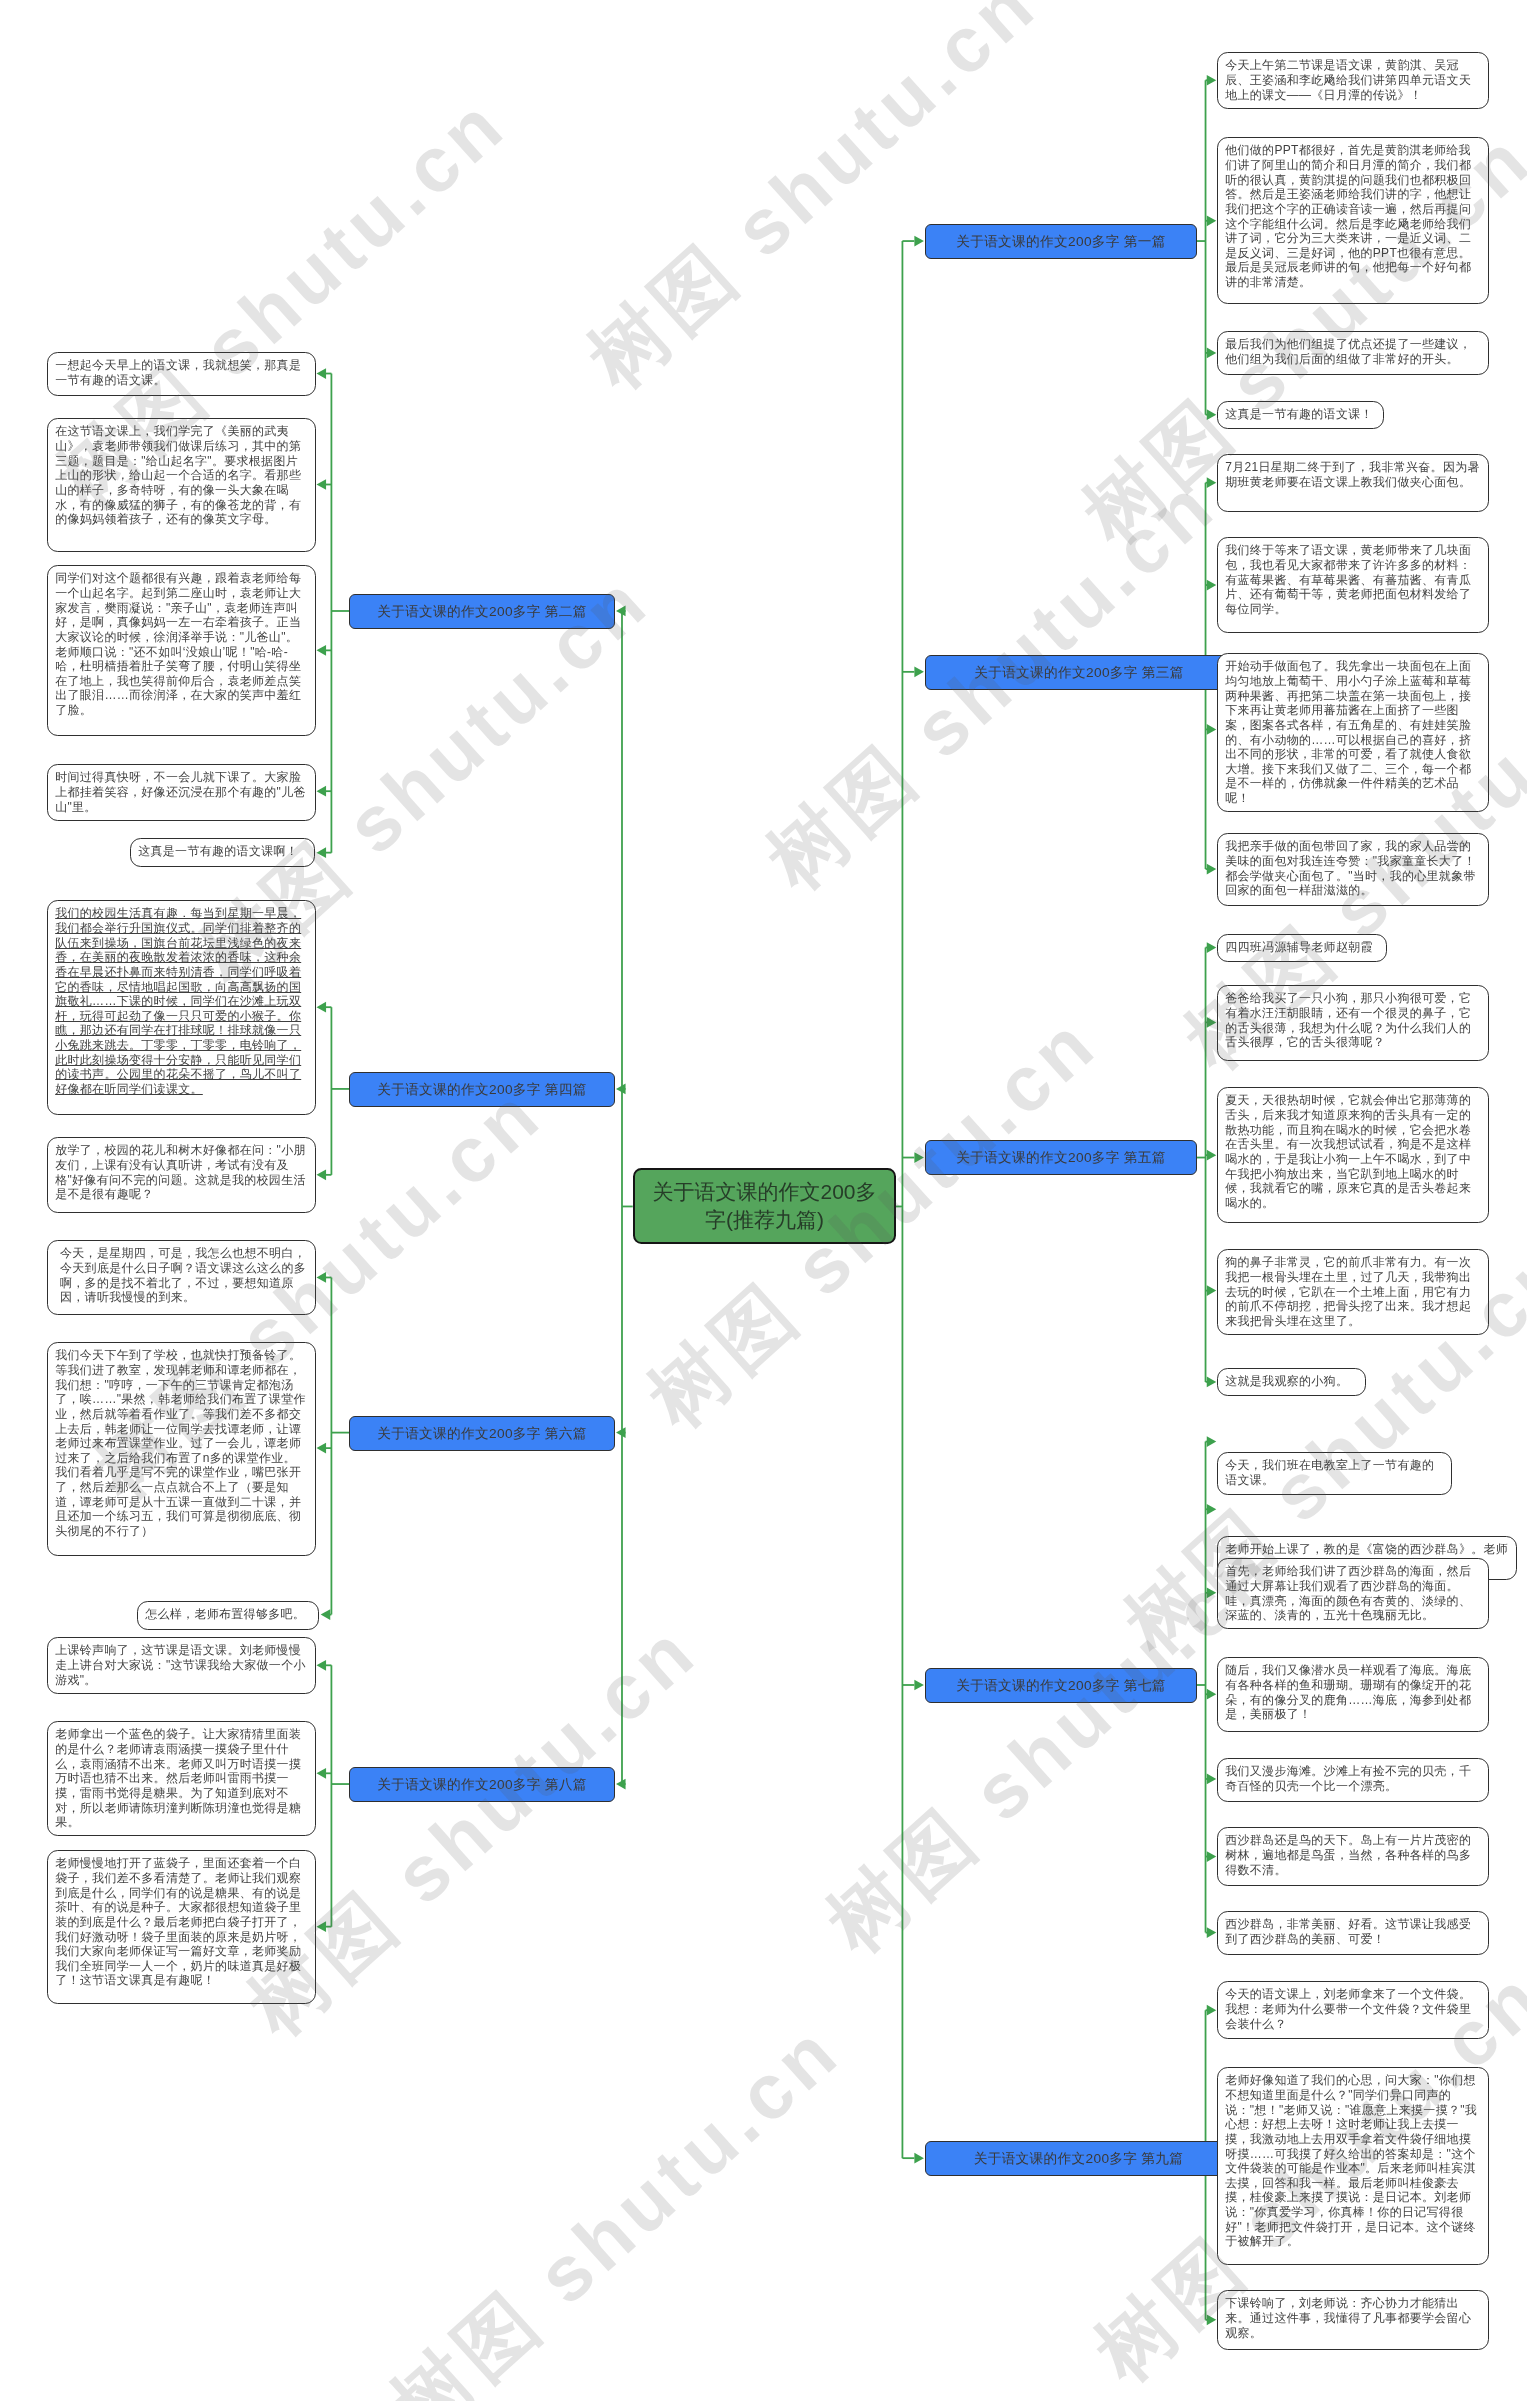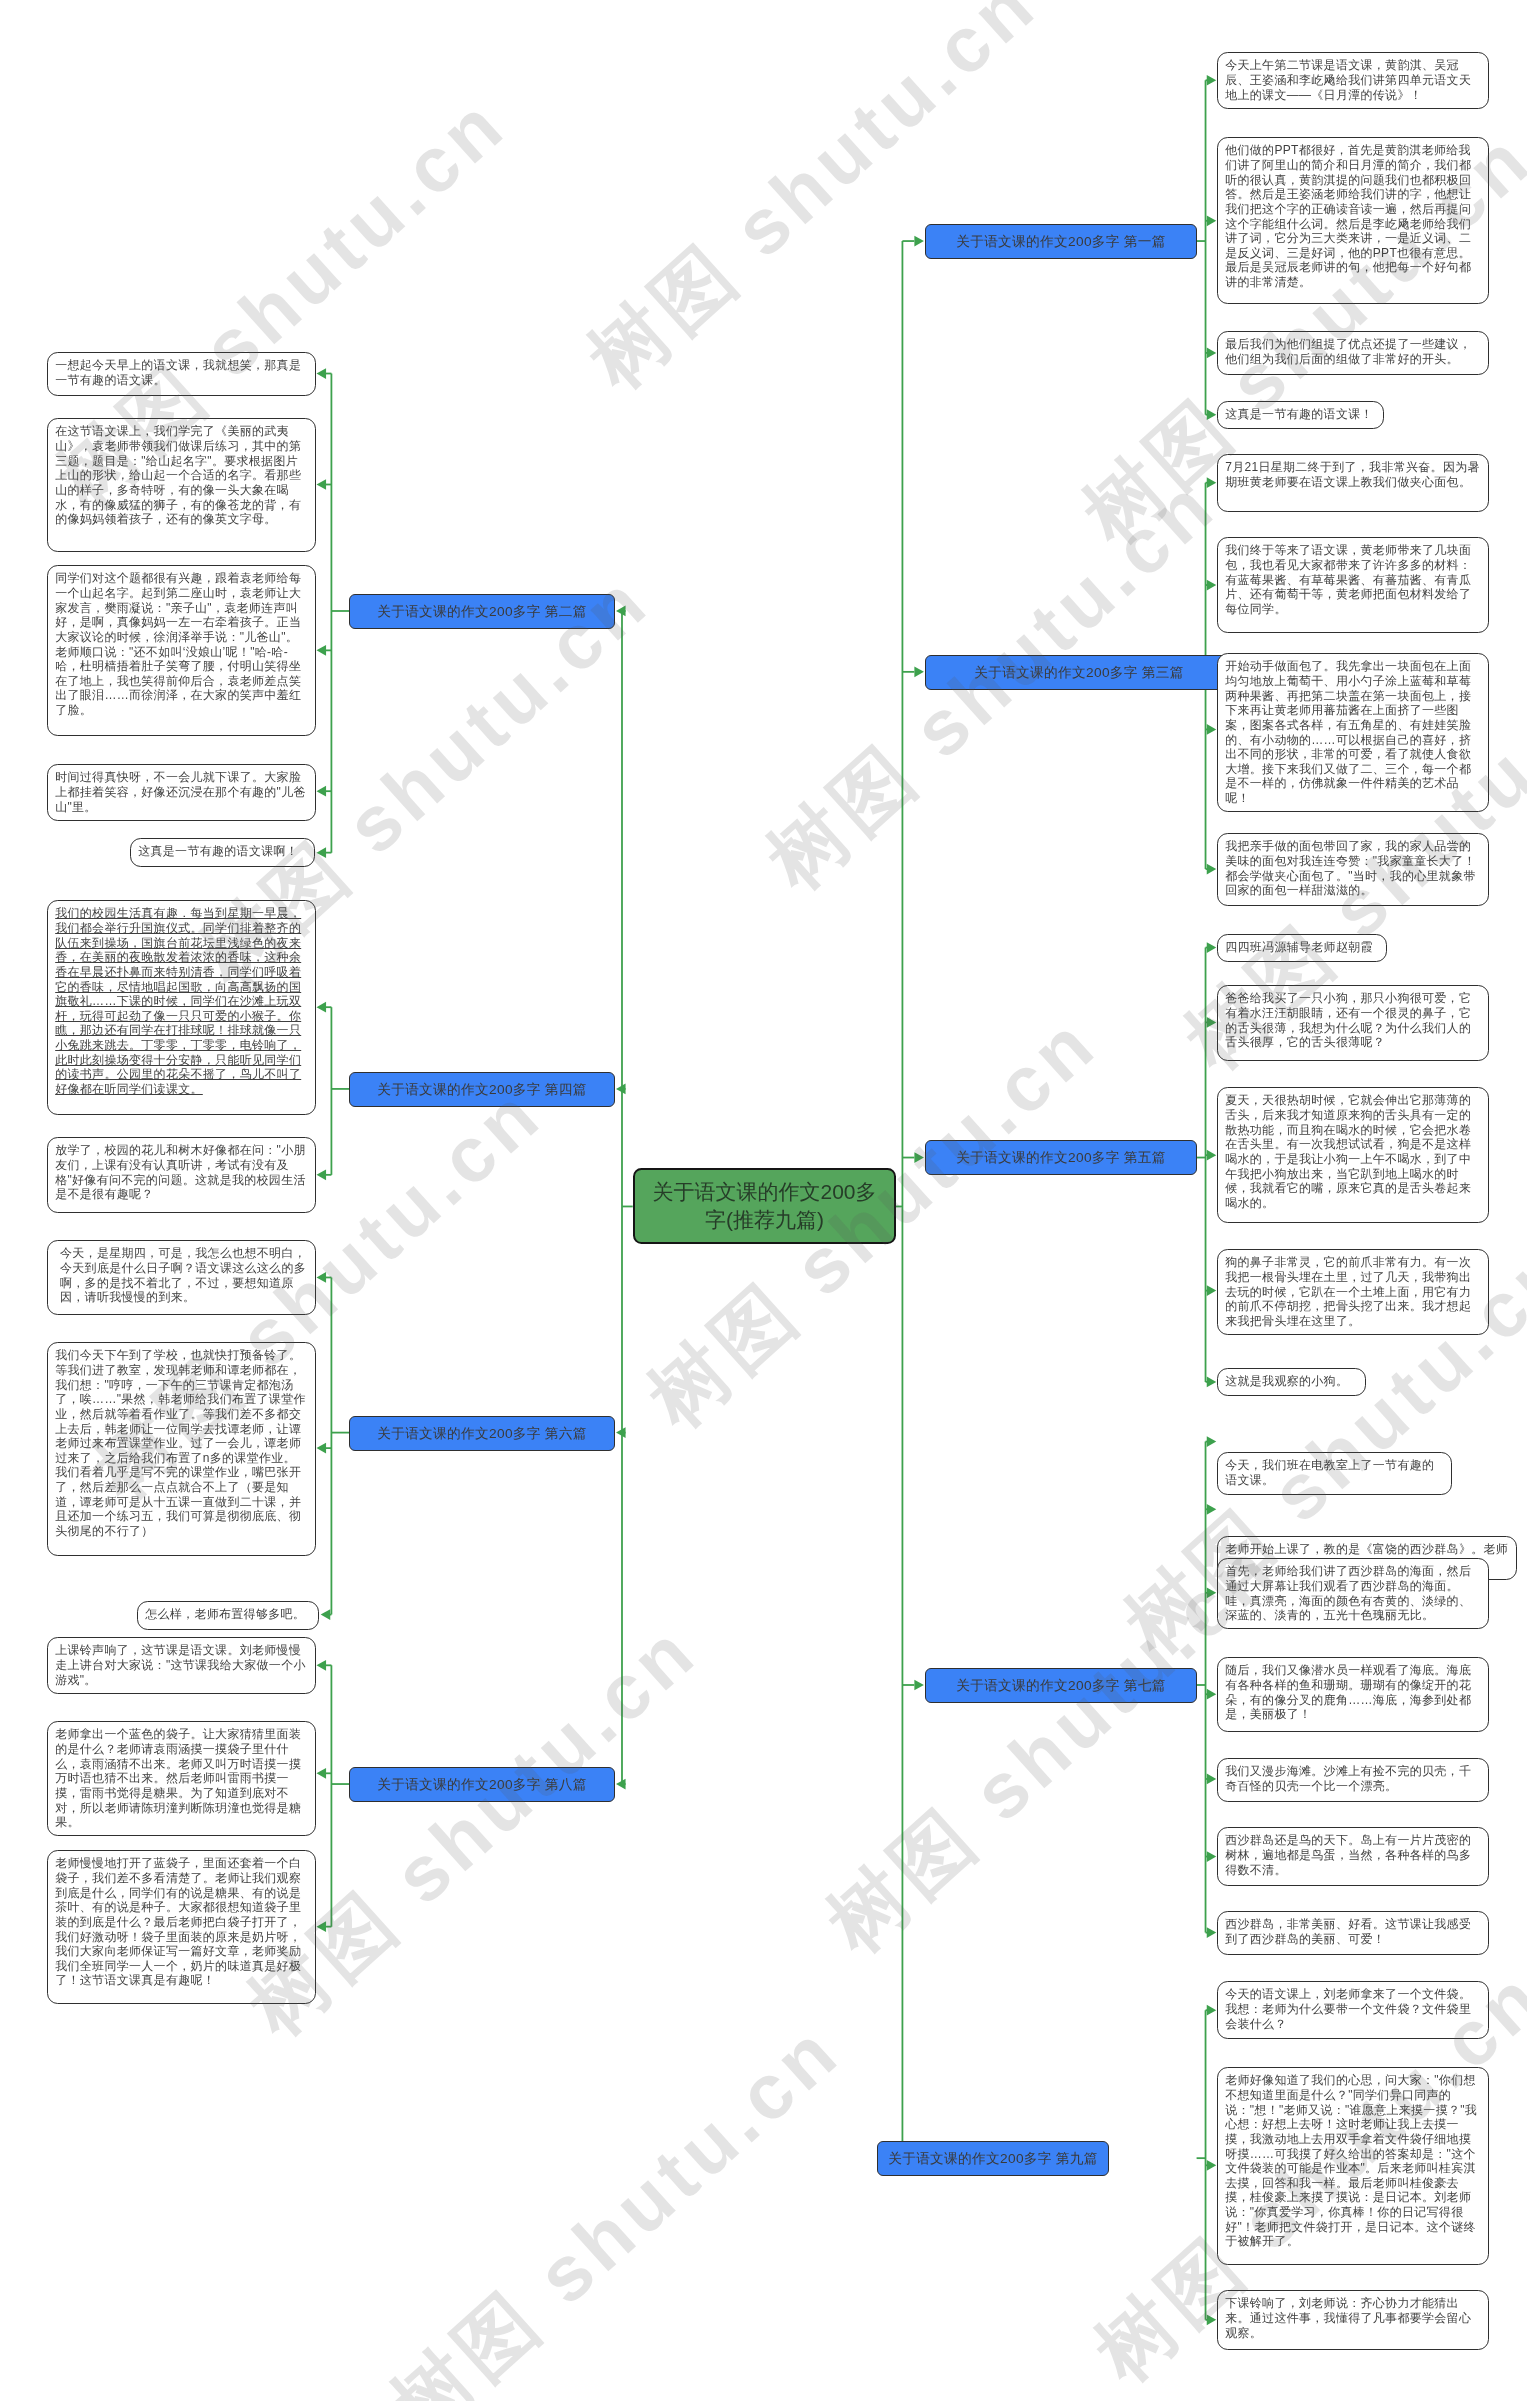--- a/index.html
+++ b/index.html
@@ -188,21 +188,21 @@
       <div class="note" style="left: 1217px; top: 1488px; width: 300px; min-height: 44px; margin-top: 48px;">老师开始上课了，教的是《富饶的西沙群岛》。老师在讲课的时候，同学们都认真地听着。</div>
       <div class="note" style="left: 1217px; top: 1558px; width: 272px; min-height: 71px;">首先，老师给我们讲了西沙群岛的海面，然后通过大屏幕让我们观看了西沙群岛的海面。哇，真漂亮，海面的颜色有杏黄的、淡绿的、深蓝的、淡青的，五光十色瑰丽无比。</div>
       <div class="note" style="left: 1217px; top: 1657px; width: 272px; min-height: 75px;">随后，我们又像潜水员一样观看了海底。海底有各种各样的鱼和珊瑚。珊瑚有的像绽开的花朵，有的像分叉的鹿角……海底，海参到处都是，美丽极了！</div>
       <div class="note" style="left: 1217px; top: 1758px; width: 272px; min-height: 44px;">我们又漫步海滩。沙滩上有捡不完的贝壳，千奇百怪的贝壳一个比一个漂亮。</div>
       <div class="note" style="left: 1217px; top: 1827px; width: 272px; min-height: 59px;">西沙群岛还是鸟的天下。岛上有一片片茂密的树林，遍地都是鸟蛋，当然，各种各样的鸟多得数不清。</div>
       <div class="note" style="left: 1217px; top: 1911px; width: 272px; min-height: 44px;">西沙群岛，非常美丽、好看。这节课让我感受到了西沙群岛的美丽、可爱！</div>
       <div class="title-node" style="left: 349px; top: 1767px; width: 266px; height: 35px;">关于语文课的作文200多字 第八篇</div>
       <div class="note" style="left: 47px; top: 1637px; width: 269px; min-height: 57px;">上课铃声响了，这节课是语文课。刘老师慢慢走上讲台对大家说："这节课我给大家做一个小游戏"。</div>
       <div class="note" style="left: 47px; top: 1721px; width: 269px; min-height: 106px;">老师拿出一个蓝色的袋子。让大家猜猜里面装的是什么？老师请袁雨涵摸一摸袋子里什什么，袁雨涵猜不出来。老师又叫万时语摸一摸万时语也猜不出来。然后老师叫雷雨书摸一摸，雷雨书觉得是糖果。为了知道到底对不对，所以老师请陈玥潼判断陈玥潼也觉得是糖果。</div>
       <div class="note" style="left: 47px; top: 1850px; width: 269px; min-height: 154px;">老师慢慢地打开了蓝袋子，里面还套着一个白袋子，我们差不多看清楚了。老师让我们观察到底是什么，同学们有的说是糖果、有的说是茶叶、有的说是种子。大家都很想知道袋子里装的到底是什么？最后老师把白袋子打开了，我们好激动呀！袋子里面装的原来是奶片呀，我们大家向老师保证写一篇好文章，老师奖励我们全班同学一人一个，奶片的味道真是好极了！这节语文课真是有趣呢！</div>
-      <div class="title-node" style="left: 877px; top: 2141px; width: 232px; height: 35px;">关于语文课的作文200多字 第九篇</div>
+      <div class="title-node" style="left: 925px; top: 2141px; width: 307px; height: 35px;">关于语文课的作文200多字 第九篇</div>
       <div class="note" style="left: 1217px; top: 1981px; width: 272px; min-height: 58px;">今天的语文课上，刘老师拿来了一个文件袋。我想：老师为什么要带一个文件袋？文件袋里会装什么？</div>
       <div class="note" style="left: 1217px; top: 2067px; width: 272px; min-height: 198px;">老师好像知道了我们的心思，问大家："你们想不想知道里面是什么？"同学们异口同声的说："想！"老师又说："谁愿意上来摸一摸？"我心想：好想上去呀！这时老师让我上去摸一摸，我激动地上去用双手拿着文件袋仔细地摸呀摸……可我摸了好久给出的答案却是："这个文件袋装的可能是作业本"。后来老师叫桂宾淇去摸，回答和我一样。最后老师叫桂俊豪去摸，桂俊豪上来摸了摸说：是日记本。刘老师说："你真爱学习，你真棒！你的日记写得很好"！老师把文件袋打开，是日记本。这个谜终于被解开了。</div>
       <div class="note" style="left: 1217px; top: 2290px; width: 272px; min-height: 60px;">下课铃响了，刘老师说：齐心协力才能猜出来。通过这件事，我懂得了凡事都要学会留心观察。</div>
     </div>
   <div id="center-node" class="center-node" style="left: 633px; top: 1168px; width: 263px; height: 76px;">关于语文课的作文200多字(推荐九篇)</div>
   <div id="watermarks">
       <div class="wm" style="left: 36px; top: 454px;">树图 shutu.cn</div>
       <div class="wm" style="left: 567px; top: 334px;">树图 shutu.cn</div>
       <div class="wm" style="left: 1062px; top: 489px;">树图 shutu.cn</div>
       <div class="wm" style="left: 179px; top: 931px;">树图 shutu.cn</div>

